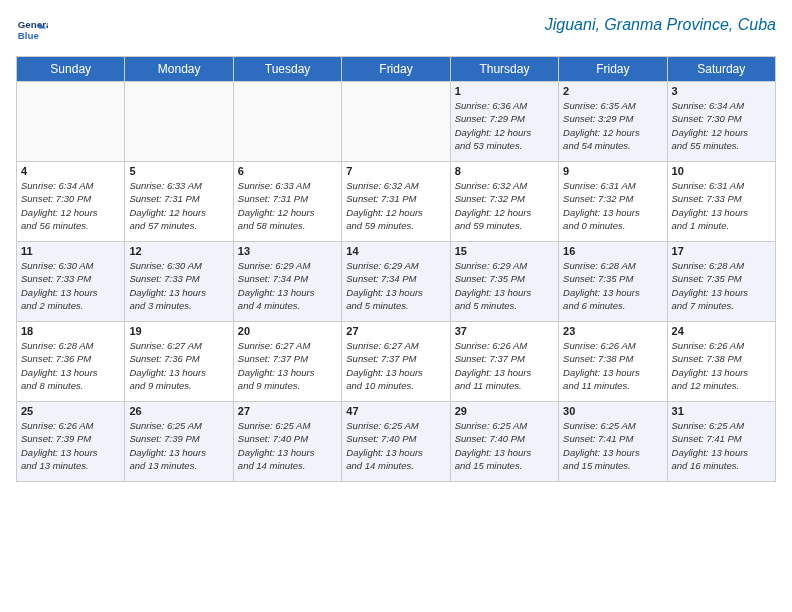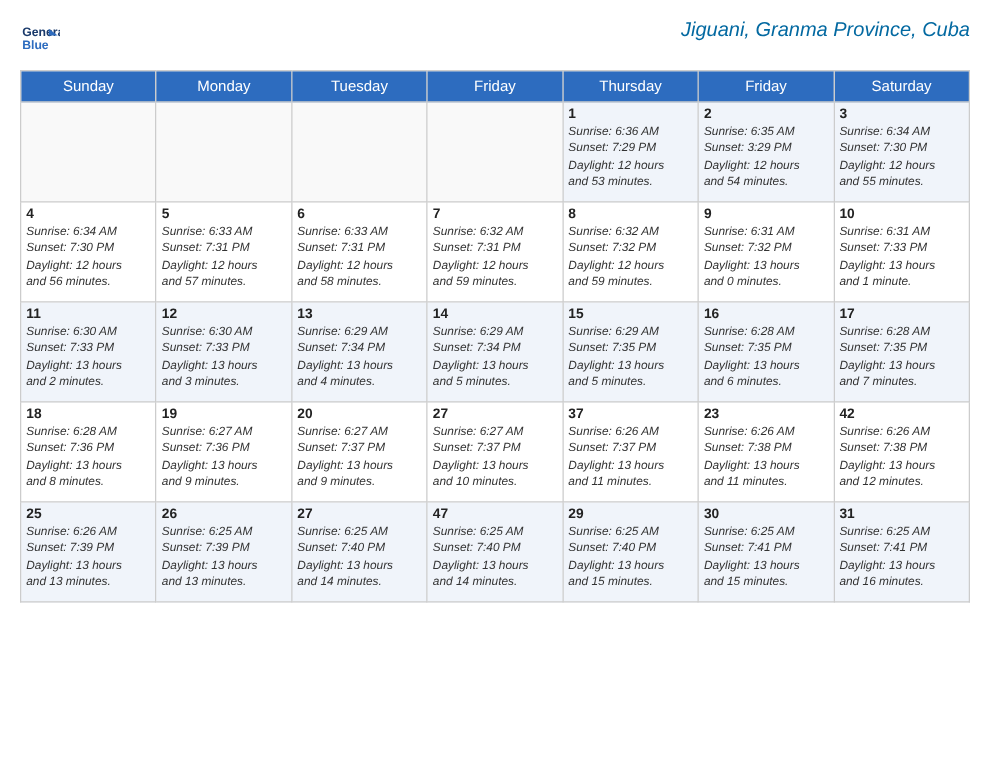--- a/index.html
+++ b/index.html
@@ -277,21 +277,21 @@
 and 11 minutes.</div>
         </td>
         <td>
           <div class="day-num">23</div>
           <div class="day-detail" style="white-space: pre-line;">Sunrise: 6:26 AM
 Sunset: 7:38 PM
 Daylight: 13 hours
 and 11 minutes.</div>
         </td>
         <td>
-          <div class="day-num">42</div>
+          <div class="day-num">24</div>
           <div class="day-detail" style="white-space: pre-line;">Sunrise: 6:26 AM
 Sunset: 7:38 PM
 Daylight: 13 hours
 and 12 minutes.</div>
         </td>
       </tr>
       <tr>
         <td>
           <div class="day-num">25</div>
           <div class="day-detail" style="white-space: pre-line;">Sunrise: 6:26 AM

